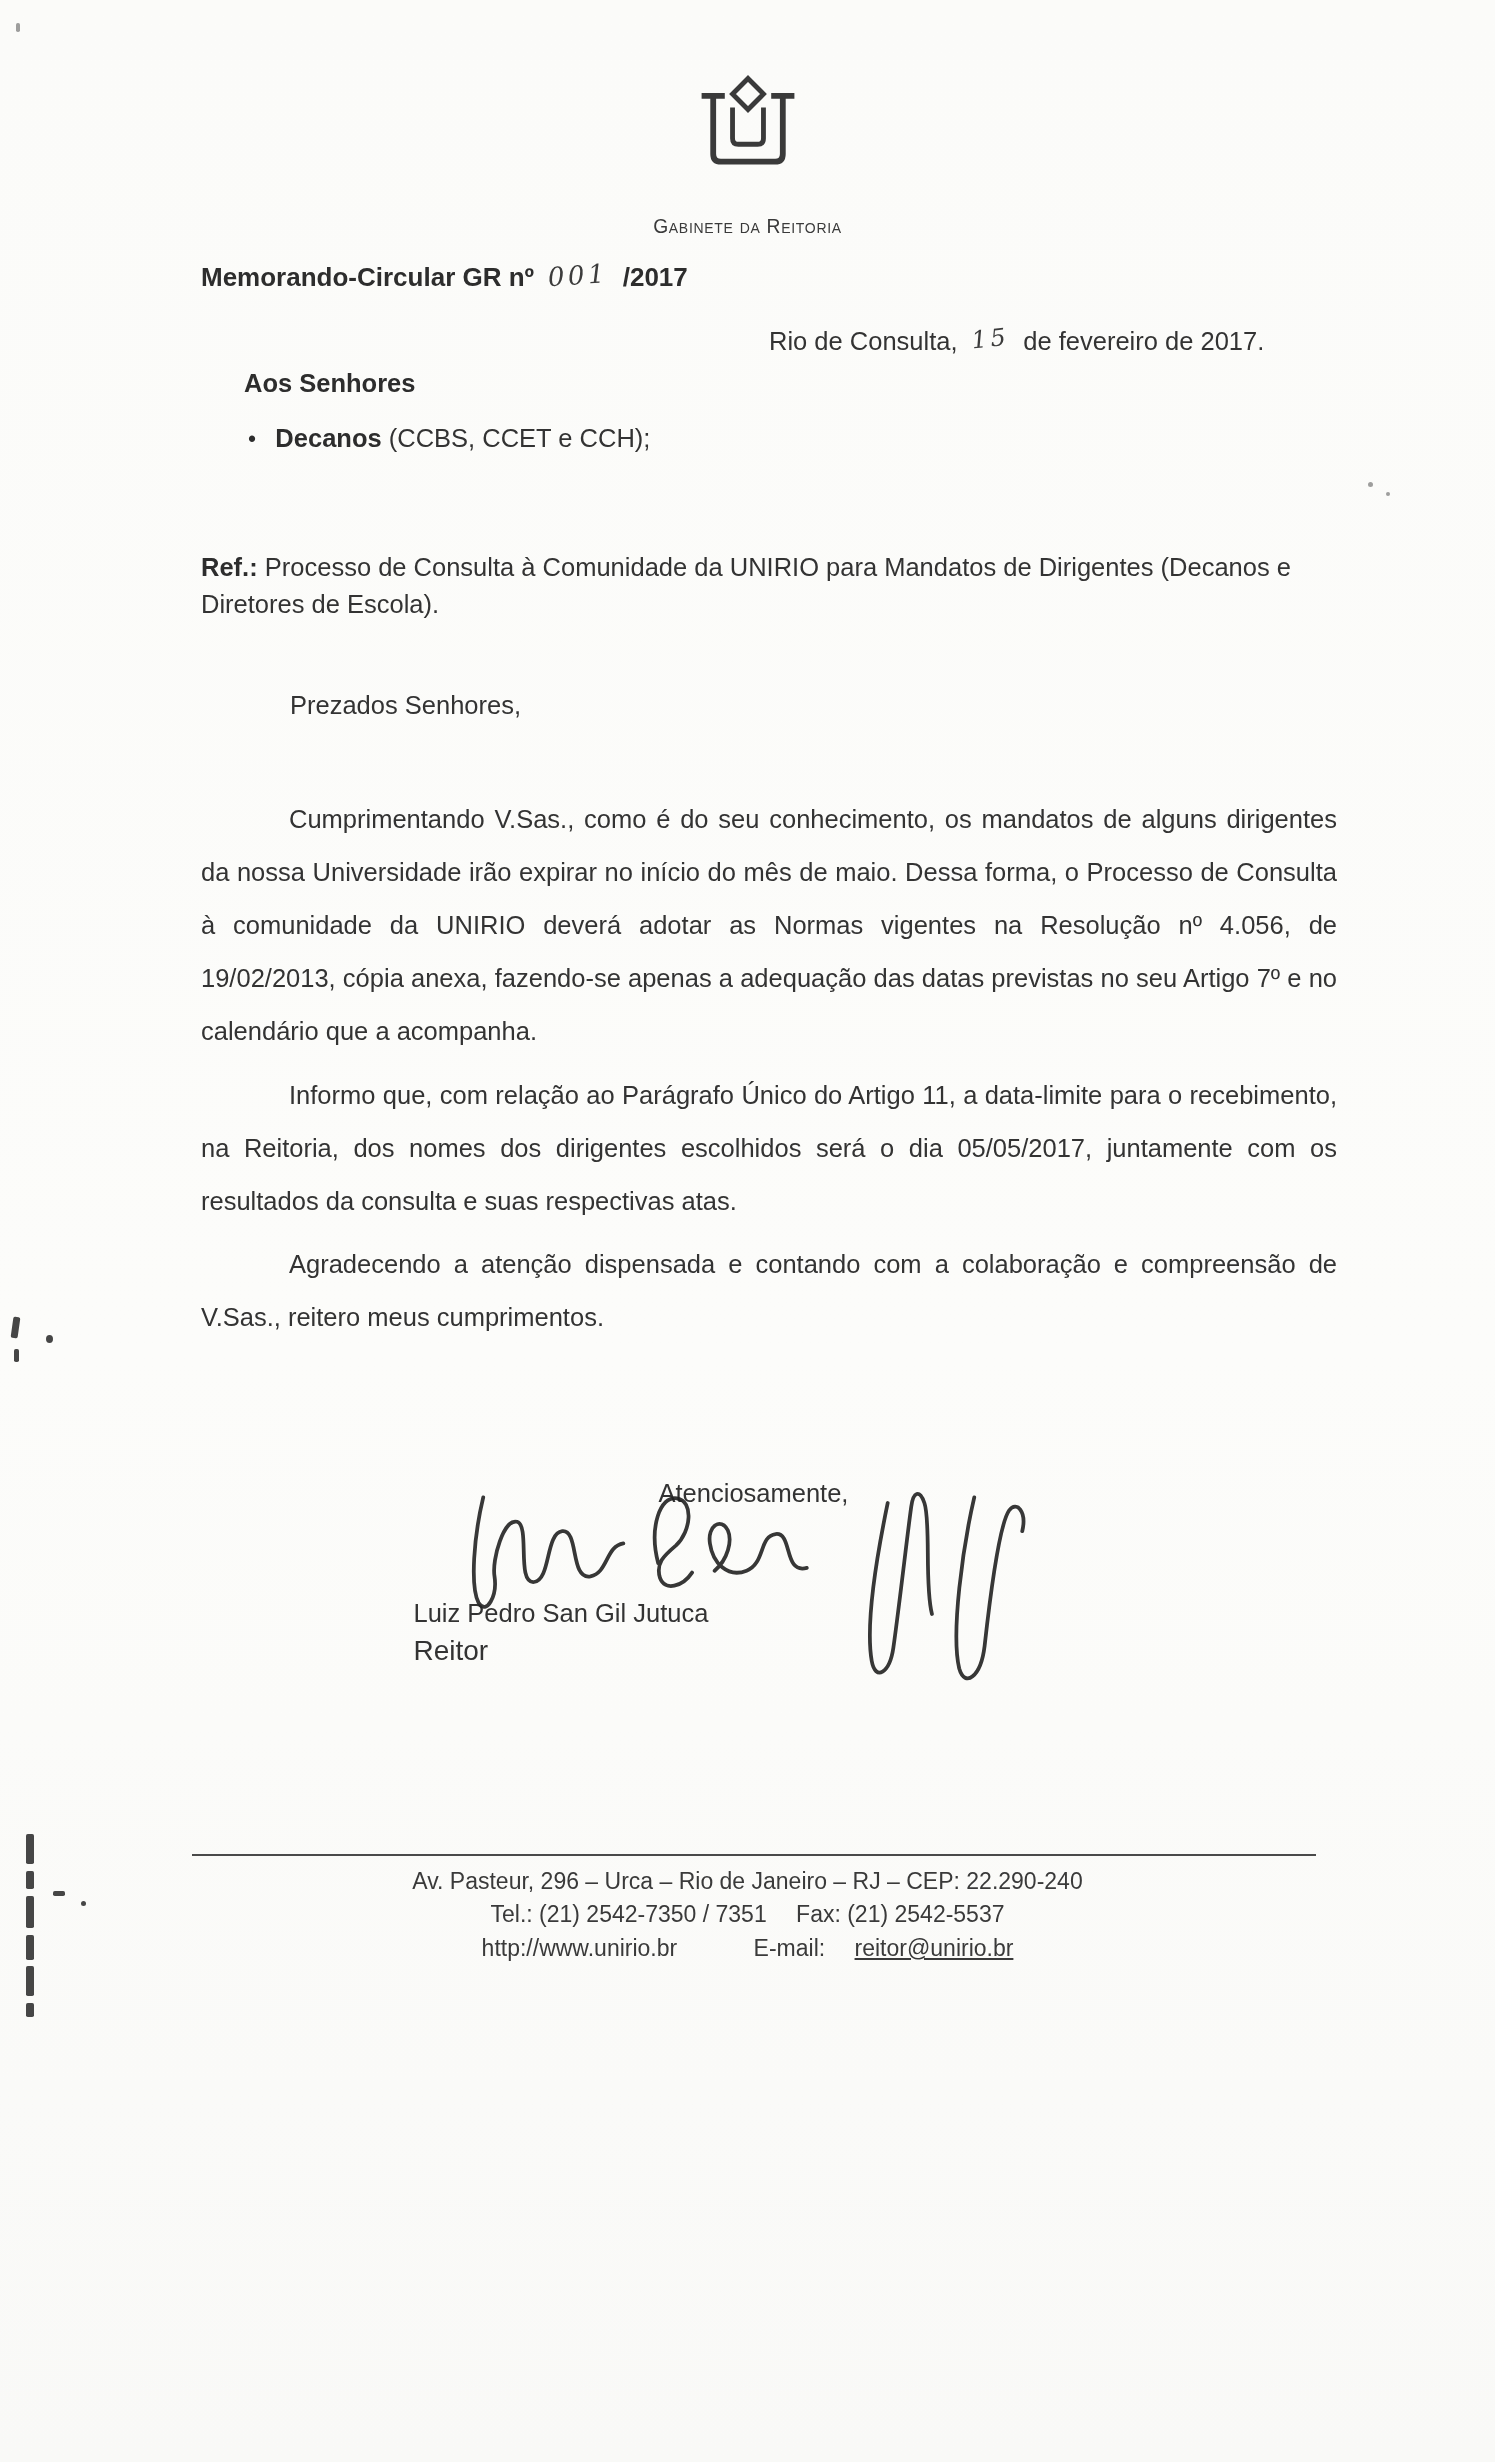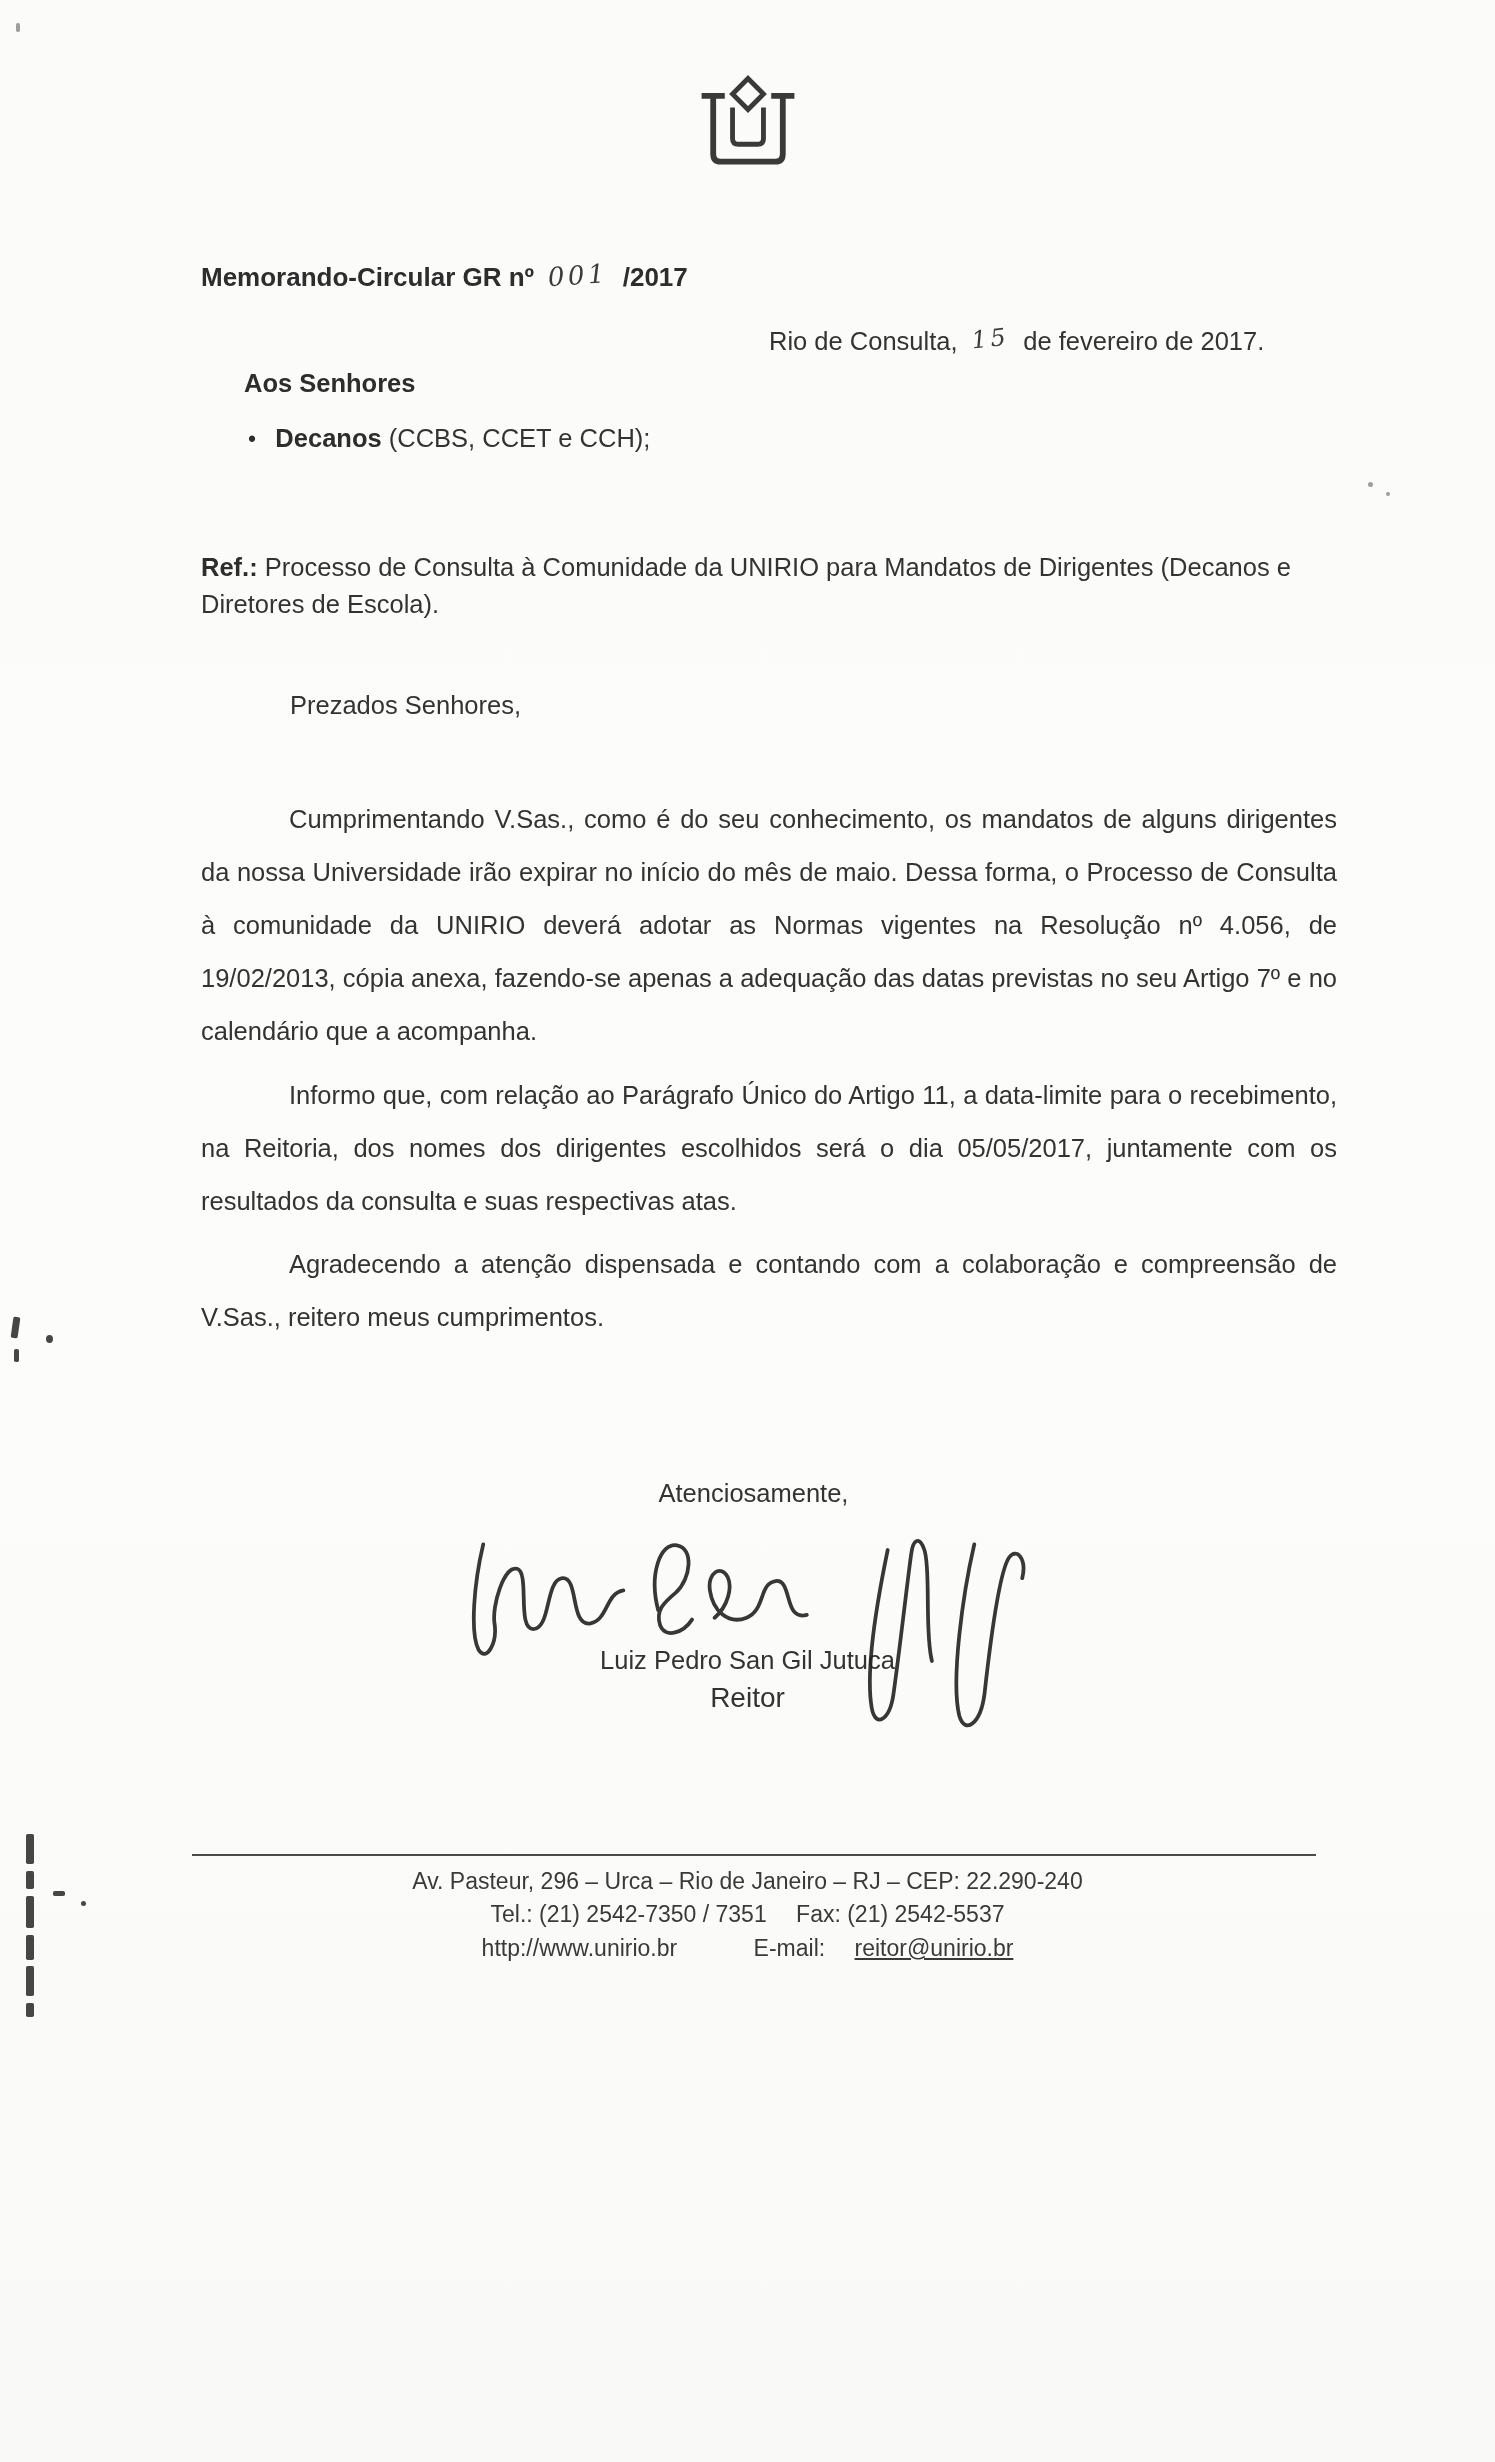--- a/index.html
+++ b/index.html
@@ -64,22 +64,22 @@
     font-size:25.5px;line-height:53px;color:#333;
     text-align:justify;
   }
   .letter-body p{margin:0 0 10.6px 0;text-indent:88px;}
   
   .closing{
     position:absolute;top:1479px;left:12px;right:0;text-align:center;
     font-size:25.5px;color:#333;
   }
   .sig-block{
-    position:absolute;top:1521px;left:50%;transform:translateX(-50%);
-    width:668px;text-align:center;
+    position:absolute;top:1474px;left:50%;transform:translateX(-50%);
+    width:668px;
   }
   .sig-block svg{
     position:absolute;top:-3.5px;left:32px;pointer-events:none;
   }
   .signer-name{margin-top:125px;font-size:25.5px;color:#333;}
   .signer-title{margin-top:7px;font-size:28px;color:#333;}
   
   .footer-rule{
     position:absolute;top:1854px;left:192px;width:1124px;height:1.8px;
     background:#4a4a4a;
@@ -106,20 +106,21 @@
 
   <div class="logo">
     <svg width="116" height="98" viewBox="0 0 120 100" fill="none">
       <path d="M60 4 L76 20 L60 36 L44 20 Z" stroke="#3a3a3a" stroke-width="5" fill="none"></path>
       <path d="M24 22 L24 82 Q24 90 32 90 L88 90 Q96 90 96 82 L96 22" stroke="#3a3a3a" stroke-width="6" fill="none"></path>
       <path d="M12 22 L36 22 M84 22 L108 22" stroke="#3a3a3a" stroke-width="6"></path>
       <path d="M44 34 L44 66 Q44 72 50 72 L70 72 Q76 72 76 66 L76 34" stroke="#3a3a3a" stroke-width="5" fill="none"></path>
     </svg>
   </div>
 
+  <div class="office-name">Gabinete da Reitoria</div>
 
   <div class="memo-line">
     <span>Memorando-Circular GR nº</span>
     <span class="handwritten">001</span>
     <span>/2017</span>
   </div>
 
   <div class="dateline">
     <span>Rio de Consulta,</span>
     <span class="handwritten">15</span>

